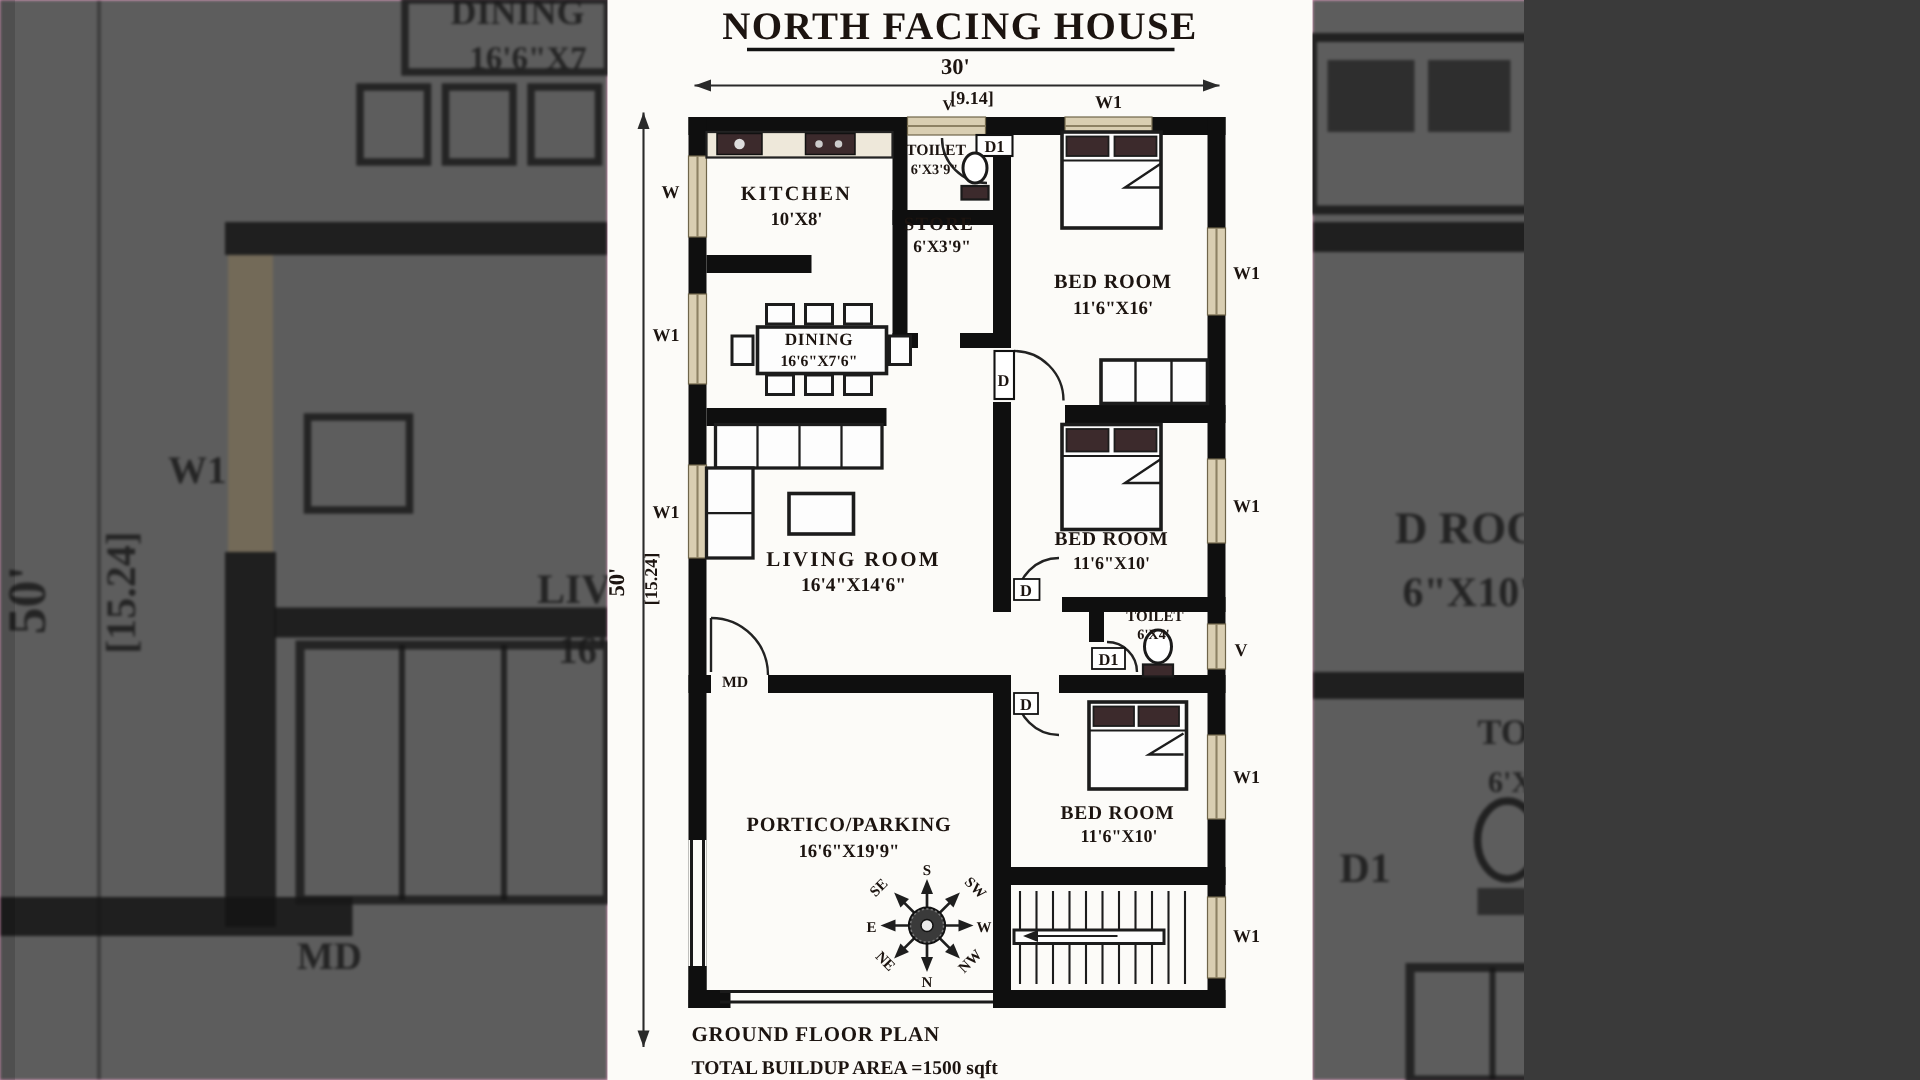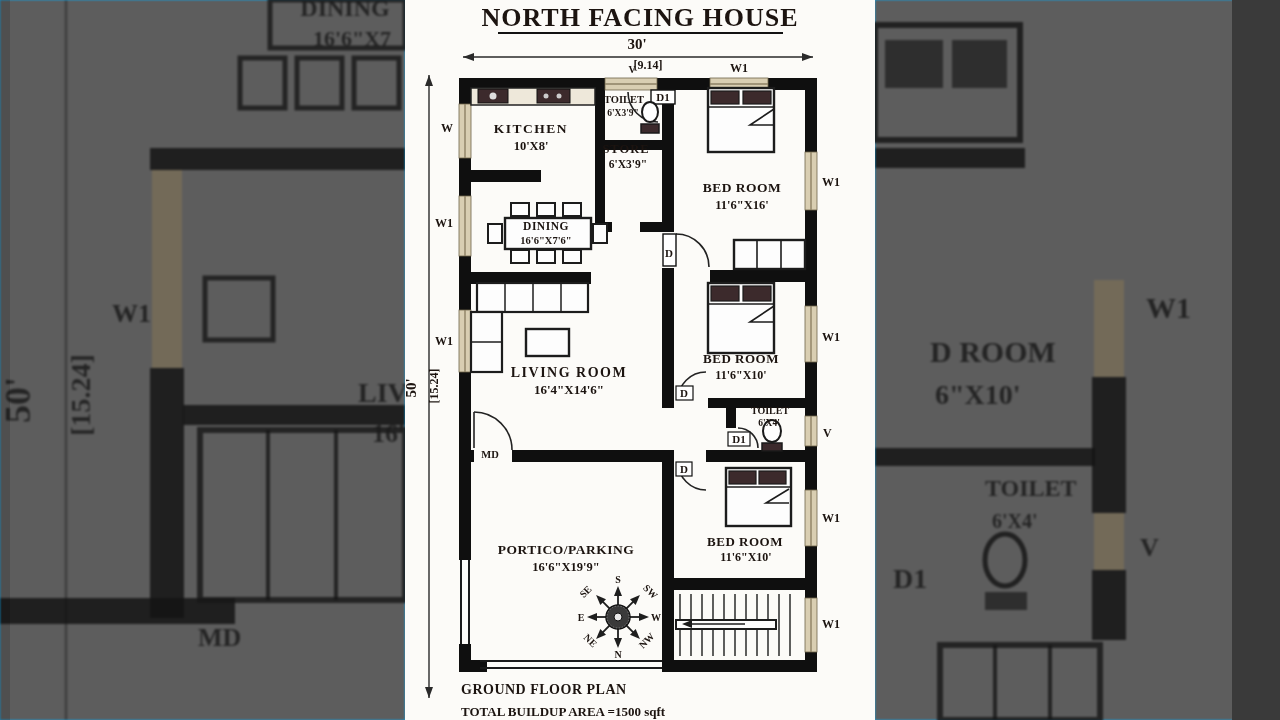--- a/index.html
+++ b/index.html
@@ -1,16 +1,16 @@
 <!DOCTYPE html>
 <html><head>
 <meta charset="utf-8">
 <style>
   html,body{margin:0;padding:0;background:#3a3a3a;}
-  .stage{position:relative;width:1232px;height:720px;overflow:hidden;background:#0ea5e9;
+  .stage{position:relative;width:1016px;height:720px;overflow:hidden;background:#f9a8d4;
          font-family:"Liberation Serif", serif;}
   svg{display:block}
   .bg-layer{filter:blur(1px);}
   text{font-family:"Liberation Serif", serif;fill:#1c1410;font-weight:bold;}
   .bgtext{fill:#1b1b1b;opacity:.85;}
 </style>
 </head>
 <body>
 
 <div class="stage">

